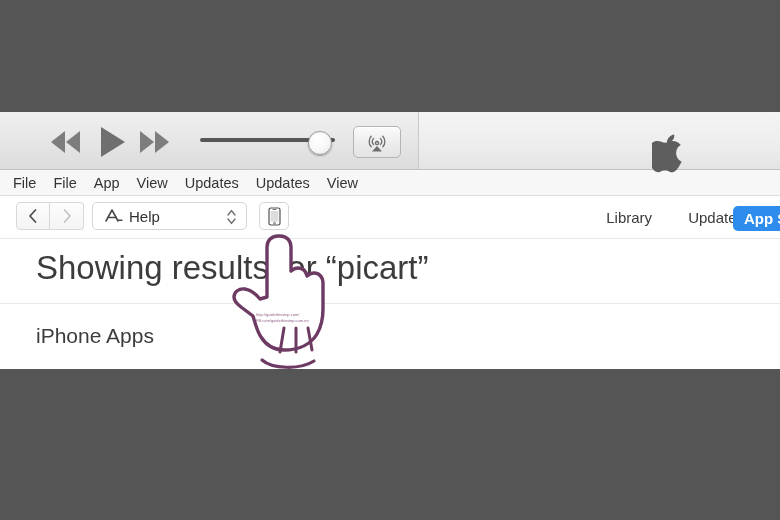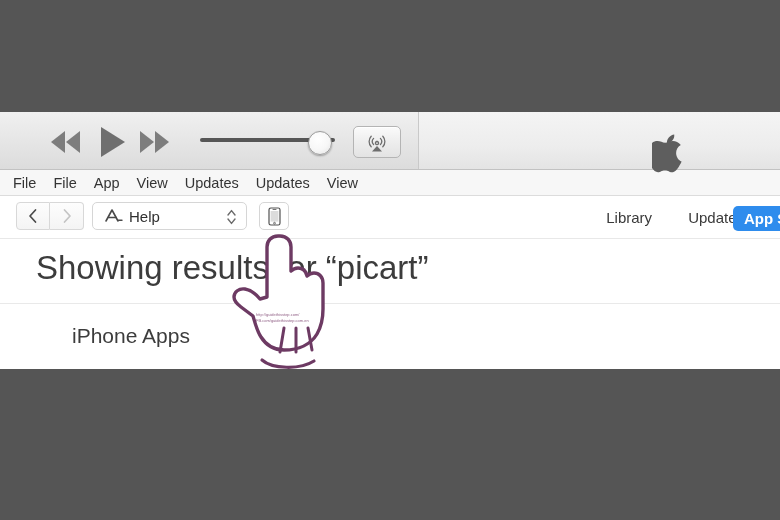--- a/index.html
+++ b/index.html
@@ -126,21 +126,21 @@
   .content{position:relative;width:780px;background:#ffffff;height:132px;}
   .results-title{
     position:absolute;left:36px;top:10px;
     font-size:33px;color:#3c3c3c;font-weight:normal;white-space:nowrap;
   }
   .content-sep{
     position:absolute;left:0;top:64px;width:780px;height:1px;background:#e9e9e9;
   }
   .section-title{
     position:absolute;left:36px;top:85px;
-    font-size:21px;color:#3c3c3c;white-space:nowrap;margin-left:36px;
+    font-size:21px;color:#3c3c3c;white-space:nowrap;
   }
 
   
   .hand{
     position:absolute;left:232px;top:228px;width:104px;height:152px;
     pointer-events:none;
   }
   .hand-mark{
     position:absolute;left:256px;top:312px;width:66px;height:14px;
     line-height:6px;color:#7a3f6d;font-size:4px;

